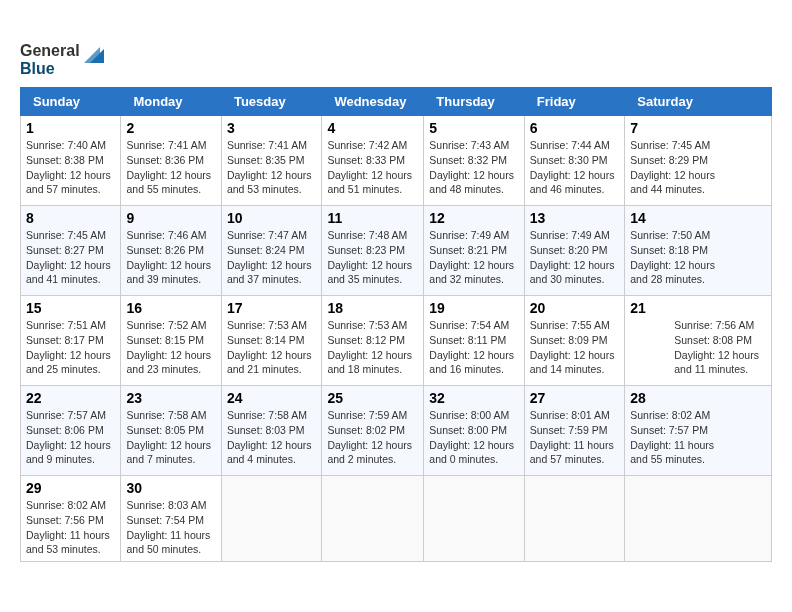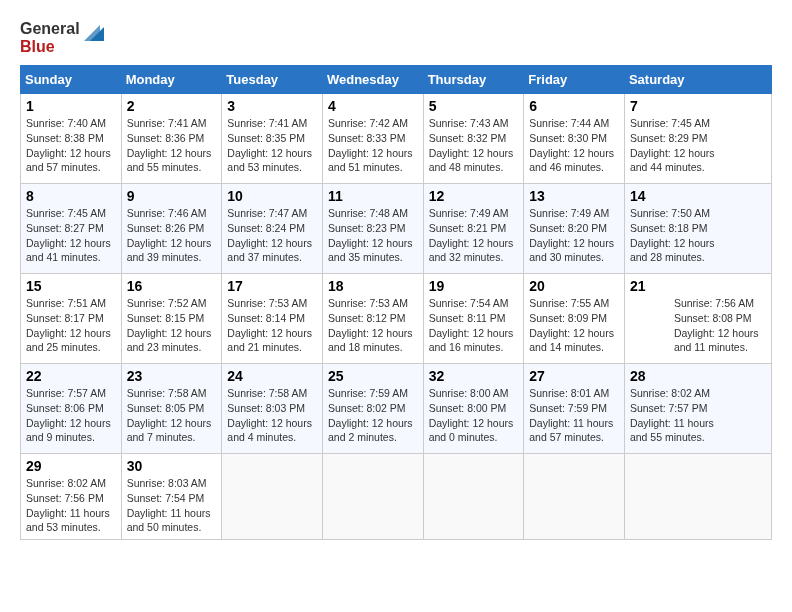--- a/index.html
+++ b/index.html
@@ -8,20 +8,21 @@
       background: #fff;
       width: 792px;
       min-height: 612px;
       padding: 20px;
     }
     .header-section {
       display: flex;
       justify-content: space-between;
       align-items: flex-start;
       margin-bottom: 10px;
+      margin-top: 22px;
     }
     .logo {
       display: flex;
       align-items: center;
       gap: 4px;
     }
     .title-section {
       text-align: right;
     }
     .month-title {
@@ -34,21 +35,21 @@
       color: #555;
     }
     table {
       width: 100%;
       border-collapse: collapse;
       font-size: 11px;
     }
     th {
       background-color: #2a74c5;
       color: white;
-      padding: 6px 4px;
+      padding: 6px 12px;
       text-align: left;
       font-size: 13px;
       font-weight: bold;
       border: 1px solid #2a74c5;
     }
     td {
       border: 1px solid #ccc;
       vertical-align: top;
       padding: 4px 5px;
       height: 90px;
@@ -76,21 +77,21 @@
     }
   </style>
 </head>
 <body>
 
 <div class="header-section">
   <div class="logo">
   <div style="display:flex;align-items:center;gap:0">
     <div style="line-height:1.1">
       <div style="font-size:16px;font-weight:bold;color:#333;">General</div>
-      <div style="font-size:16px;font-weight:bold;color:#b91c1c;">Blue</div>
+      <div style="font-size:16px;font-weight:bold;color:#0c4a6e;">Blue</div>
     </div>
     <svg width="22" height="22" viewBox="0 0 22 22" style="margin-left:2px;margin-top:-8px">
       <polygon points="2,18 18,2 18,18" fill="#1a6faf" opacity="0.7"></polygon>
       <polygon points="8,18 22,4 22,18" fill="#1a6faf"></polygon>
     </svg>
   </div>
 </div>
   <div class="title-section">
     <div class="month-title"></div>
     <div class="location-title"></div>

